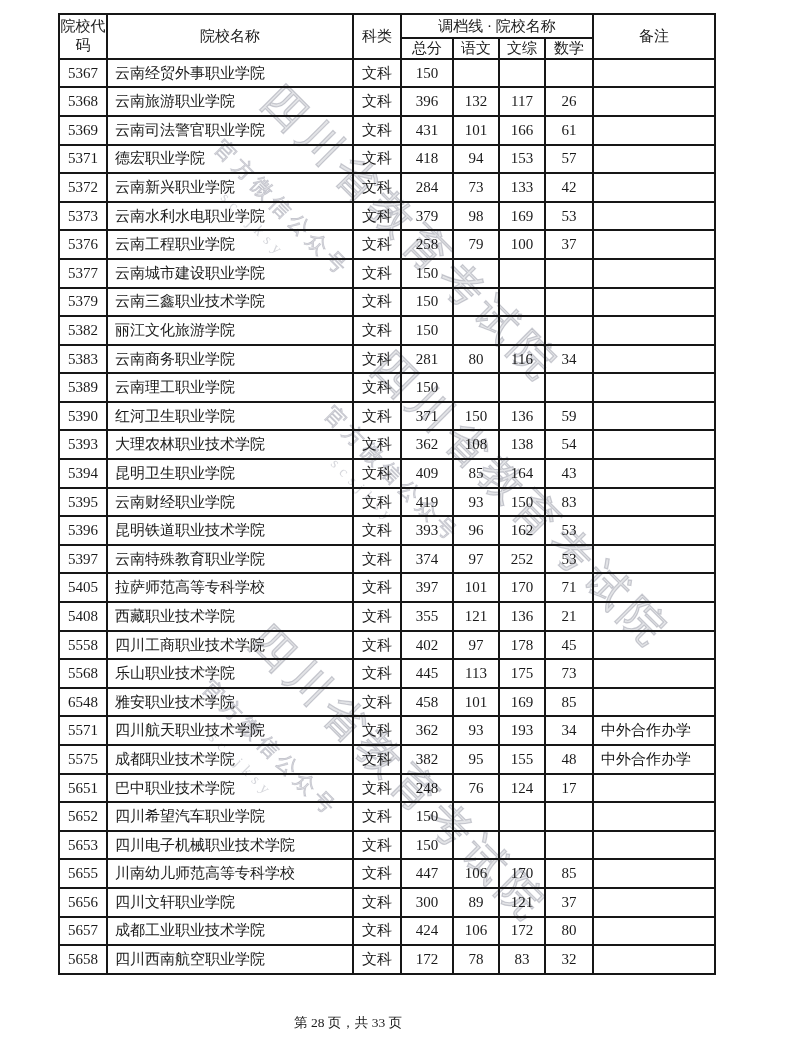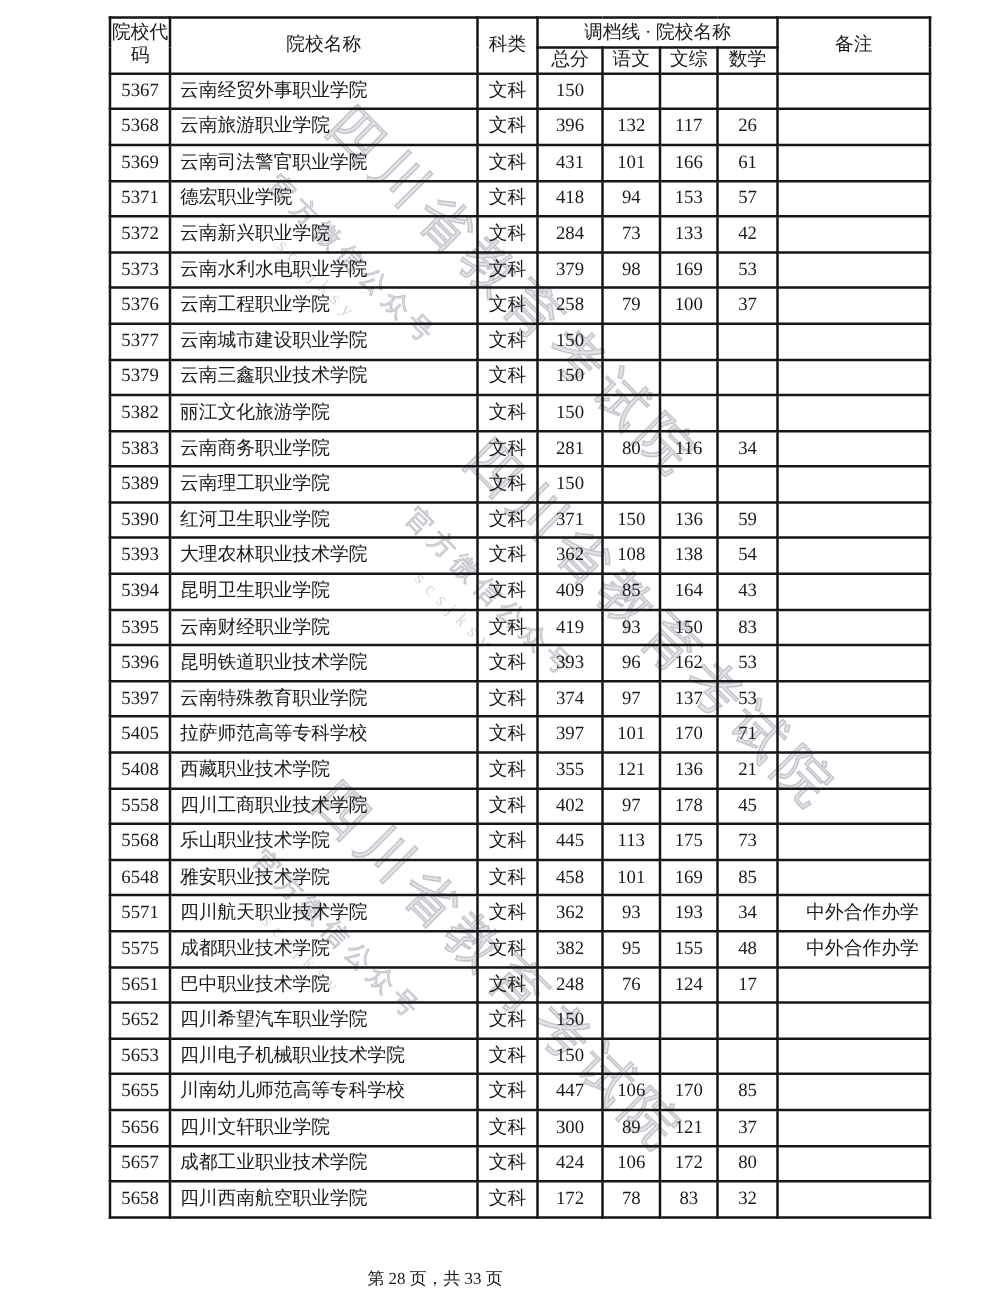--- a/index.html
+++ b/index.html
@@ -46,21 +46,21 @@
     margin-top: 10px;
     margin-left: 40px;
     font-size: 15px;
     letter-spacing: 6px;
     color: rgba(148, 150, 164, 0.38);
   }
 
   
   .table-wrap {
     position: absolute;
-    left: 87px;
+    left: 58px;
     top: 13px;
     z-index: 1;
   }
   table {
     border-collapse: collapse;
     table-layout: fixed;
     width: 656px;
   }
   th, td {
     border: 2px solid #161616;
@@ -76,21 +76,21 @@
   thead tr.h2 th { height: 17px; }
   th.col-code { line-height: 1.3; }
   tbody td { height: 26.6px; }
   td.col-name {
     text-align: left;
     padding-left: 7px;
     margin-top: 40px;
   }
   td.col-remark {
     text-align: left;
-    padding-left: 22px;
+    padding-left: 7px;
   }
 
   
   .page-footer {
     position: absolute;
     left: 0;
     top: 1014px;
     width: 696px;
     text-align: center;
     font-size: 13.5px;
@@ -316,21 +316,21 @@
           <td class="col-comprehensive">162</td>
           <td class="col-math">53</td>
           <td class="col-remark"></td>
         </tr>
         <tr>
           <td class="col-code">5397</td>
           <td class="col-name">云南特殊教育职业学院</td>
           <td class="col-category">文科</td>
           <td class="col-total">374</td>
           <td class="col-chinese">97</td>
-          <td class="col-comprehensive">137</td>
+          <td class="col-comprehensive">252</td>
           <td class="col-math">53</td>
           <td class="col-remark"></td>
         </tr>
         <tr>
           <td class="col-code">5405</td>
           <td class="col-name">拉萨师范高等专科学校</td>
           <td class="col-category">文科</td>
           <td class="col-total">397</td>
           <td class="col-chinese">101</td>
           <td class="col-comprehensive">170</td>

